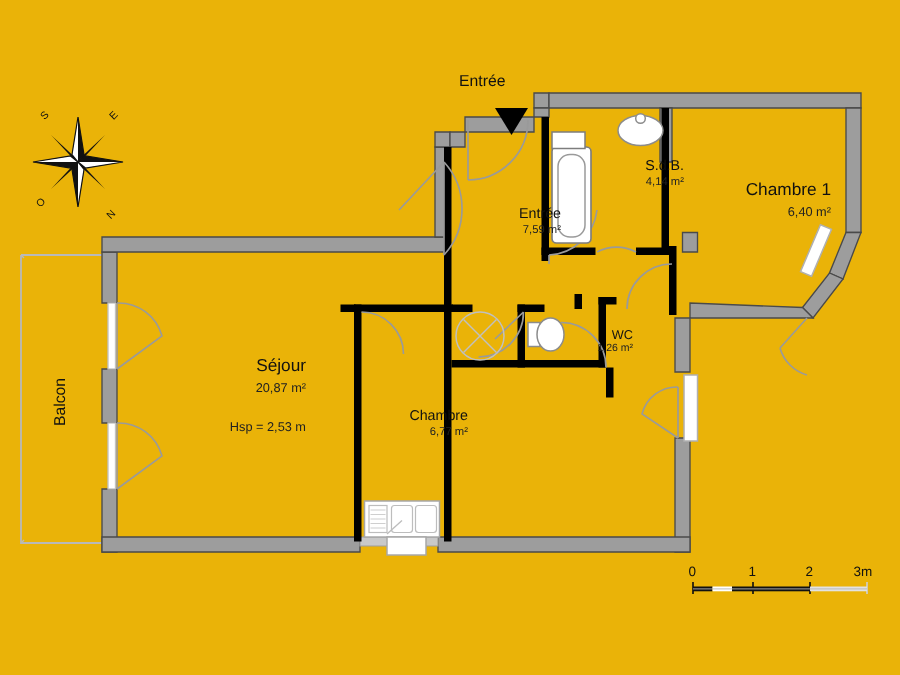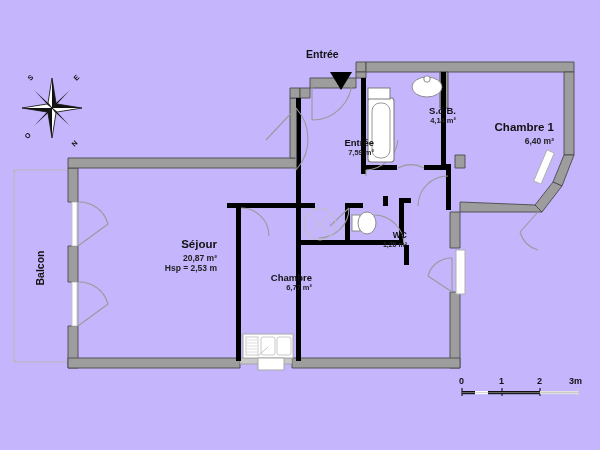--- a/index.html
+++ b/index.html
@@ -11,22 +11,21 @@
   body {
     width: 600px;
     height: 450px;
     overflow: hidden;
     font-family: "Liberation Sans", sans-serif;
   }
   #plan-root {
     position: relative;
     width: 600px;
     height: 450px;
-    background: #c4b5fd;
-    font-weight: bold;
+    background: #eab308;
   }
   svg.plan-svg {
     position: absolute;
     left: 0;
     top: 0;
     width: 600px;
     height: 450px;
   }
   .room-label {
     position: absolute;
@@ -44,21 +43,21 @@
   .room-area {
     font-size: 8.5px;
     color: #222222;
     display: block;
     margin-top: 1px;
   }
   .room-extra {
     font-size: 8.5px;
     color: #222222;
     display: block;
-    margin-top: 0;
+    margin-top: 16px;
   }
   .small-room .room-name { font-size: 9.5px; }
   .small-room .room-area { font-size: 7.5px; }
   .tiny-room .room-name { font-size: 8.5px; }
   .tiny-room .room-area { font-size: 7px; }
   .entry-top {
     position: absolute;
     font-size: 10.5px;
     color: #111111;
     white-space: nowrap;
@@ -290,21 +289,21 @@
       <rect x="488" y="391" width="14" height="3.2" fill="#111111"></rect>
       <rect x="502" y="391" width="38" height="3.2" fill="#111111"></rect>
       <rect x="540" y="391" width="38" height="3.2" fill="#e2e2e2"></rect>
       <line x1="462" y1="392.6" x2="578" y2="392.6" stroke="#b5b5b5" stroke-width="0.6"></line>
     </g>
 
   </svg>
 
   <div class="entry-top" style="left:306px; top:48px;">Entrée</div>
 
-  <div class="room-label" style="left:97px; top:238px; width:120px;">
+  <div class="room-label" style="left:84px; top:238px; width:120px;">
     <span class="room-name">Séjour</span>
     <span class="room-area">20,87 m²</span>
     <span class="room-extra">Hsp = 2,53 m</span>
   </div>
 
   <div class="room-label small-room" style="left:222px; top:272px; width:90px;">
     <span class="room-name">Chambre</span>
     <span class="room-area">6,77 m²</span>
   </div>
 
@@ -318,21 +317,21 @@
     <span class="room-name">S.d.B.</span>
     <span class="room-area">4,14 m²</span>
   </div>
 
   <div class="room-label small-room" style="left:304px; top:137px; width:70px;">
     <span class="room-name">Entrée</span>
     <span class="room-area">7,59 m²</span>
   </div>
 
 
-  <div class="room-label tiny-room" style="left:355px; top:218px; width:52px;margin-top:12px;">
+  <div class="room-label tiny-room" style="left:370px; top:218px; width:52px;">
     <span class="room-name">WC</span>
     <span class="room-area">1,26 m²</span>
   </div>
 
   <div class="balcon-label" style="left:10px; top:262px; width:60px; text-align:center;">Balcon</div>
 
   <div style="position:absolute; left:28px; top:74px; font-size:7px; color:#111; transform:rotate(-45deg);">S</div>
   <div style="position:absolute; left:74px; top:74px; font-size:7px; color:#111; transform:rotate(-45deg);">E</div>
   <div style="position:absolute; left:25px; top:132px; font-size:7px; color:#111; transform:rotate(-45deg);">O</div>
   <div style="position:absolute; left:72px; top:140px; font-size:7px; color:#111; transform:rotate(-45deg);">N</div>

